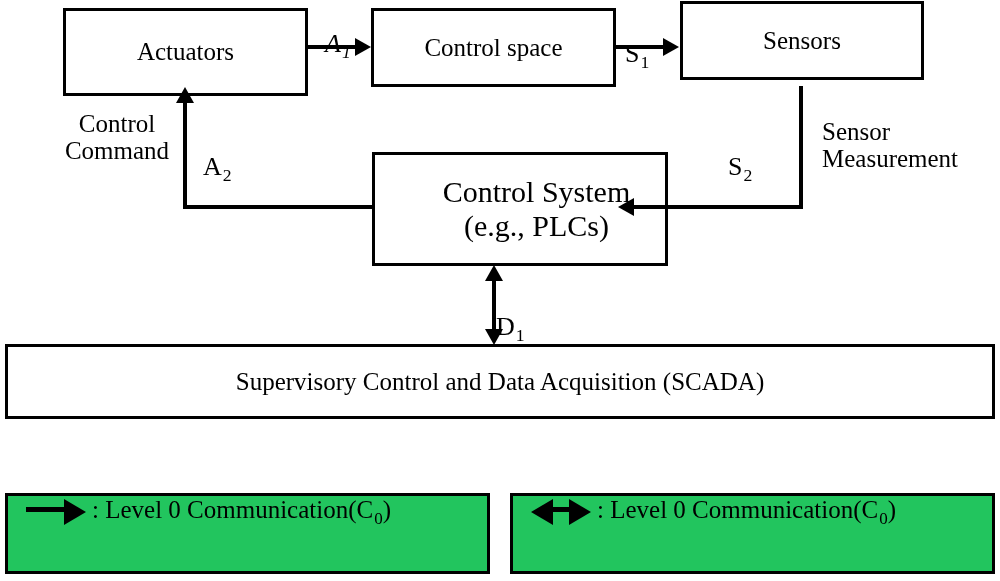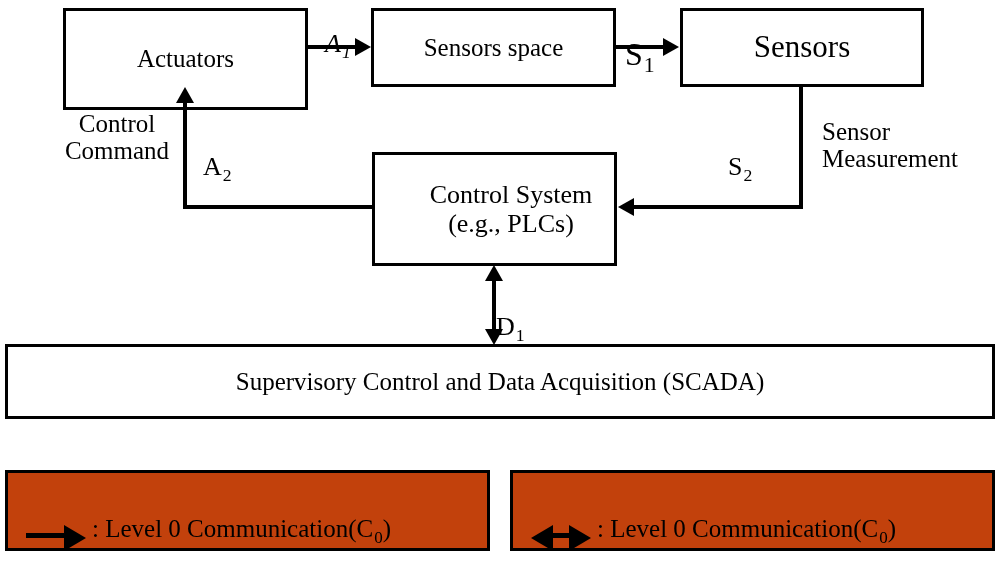--- a/index.html
+++ b/index.html
@@ -73,36 +73,36 @@
     border-right: 9px solid transparent;
     border-bottom: 16px solid #000000;
   }
   .ah-down {
     border-left: 9px solid transparent;
     border-right: 9px solid transparent;
     border-top: 16px solid #000000;
   }
 
   
-  #box-actuators      { left: 63px;  top: 8px;   width: 245px; height: 102px;  font-size: 25px; }
+  #box-actuators      { left: 63px;  top: 8px;   width: 245px; height: 88px;  font-size: 25px; }
   #box-physical-space { left: 371px; top: 8px;   width: 245px; height: 79px;  font-size: 25px; }
-  #box-sensors        { left: 680px; top: 8px;   width: 244px; height: 79px;  font-size: 31px; }
-  #box-control-system { left: 372px; top: 152px; width: 245px; height: 114px; font-size: 26px; padding-left: 33px; }
+  #box-sensors        { left: 680px; top: 1px;   width: 244px; height: 79px;  font-size: 25px; }
+  #box-control-system { left: 372px; top: 152px; width: 296px; height: 114px; font-size: 30px; padding-left: 33px; }
   #box-scada          { left: 5px;   top: 344px; width: 990px; height: 75px;  font-size: 25px; }
 
   
   .legend-box {
     position: absolute;
     box-sizing: border-box;
     border: 3px solid #000000;
-    background: #c2410c;
+    background: #22c55e;
     display: flex;
-    align-items: flex-end;
+    align-items: flex-start;
     height: 81px;
-    top: 470px;
+    top: 493px;
   }
   #legend-left  { left: 5px;   width: 485px; }
   #legend-right { left: 510px; width: 485px; }
   .legend-glyph {
     position: relative;
     width: 60px;
     height: 26px;
     margin-left: 18px;
     margin-right: 6px;
     flex: 0 0 auto;
@@ -116,38 +116,38 @@
   .legend-glyph .head {
     position: absolute;
     top: 3px;
     width: 0;
     height: 0;
   }
   .legend-text { font-size: 25px; white-space: pre; }
 
   
   #label-a1 { left: 325px; top: 2px;   font-size: 26px; font-style: italic; }
-  #label-s1 { left: 625px; top: 2px;   font-size: 32px; }
+  #label-s1 { left: 625px; top: 12px;   font-size: 26px; }
   #label-a2 { left: 203px; top: 125px; font-size: 26px; }
   #label-s2 { left: 728px; top: 125px; font-size: 26px; }
   #label-d1 { left: 496px; top: 285px; font-size: 26px; }
   #label-control-command  { left: 57px;  top: 110px; font-size: 25px; text-align: center; width: 120px; }
   #label-sensor-measurement { left: 822px; top: 118px; font-size: 25px; text-align: left; width: 180px; }
 </style>
 </head>
 <body>
 
 <div id="diagram">
 
   <div class="box" id="box-actuators">
     <span class="box-label">Actuators</span>
   </div>
 
   <div class="box" id="box-physical-space">
-    <span class="box-label">Sensors space</span>
+    <span class="box-label">Control space</span>
   </div>
 
   <div class="box" id="box-sensors">
     <span class="box-label">Sensors</span>
   </div>
 
   <div class="box" id="box-control-system">
     <span class="box-label">Control System
 (e.g., PLCs)</span>
   </div>

